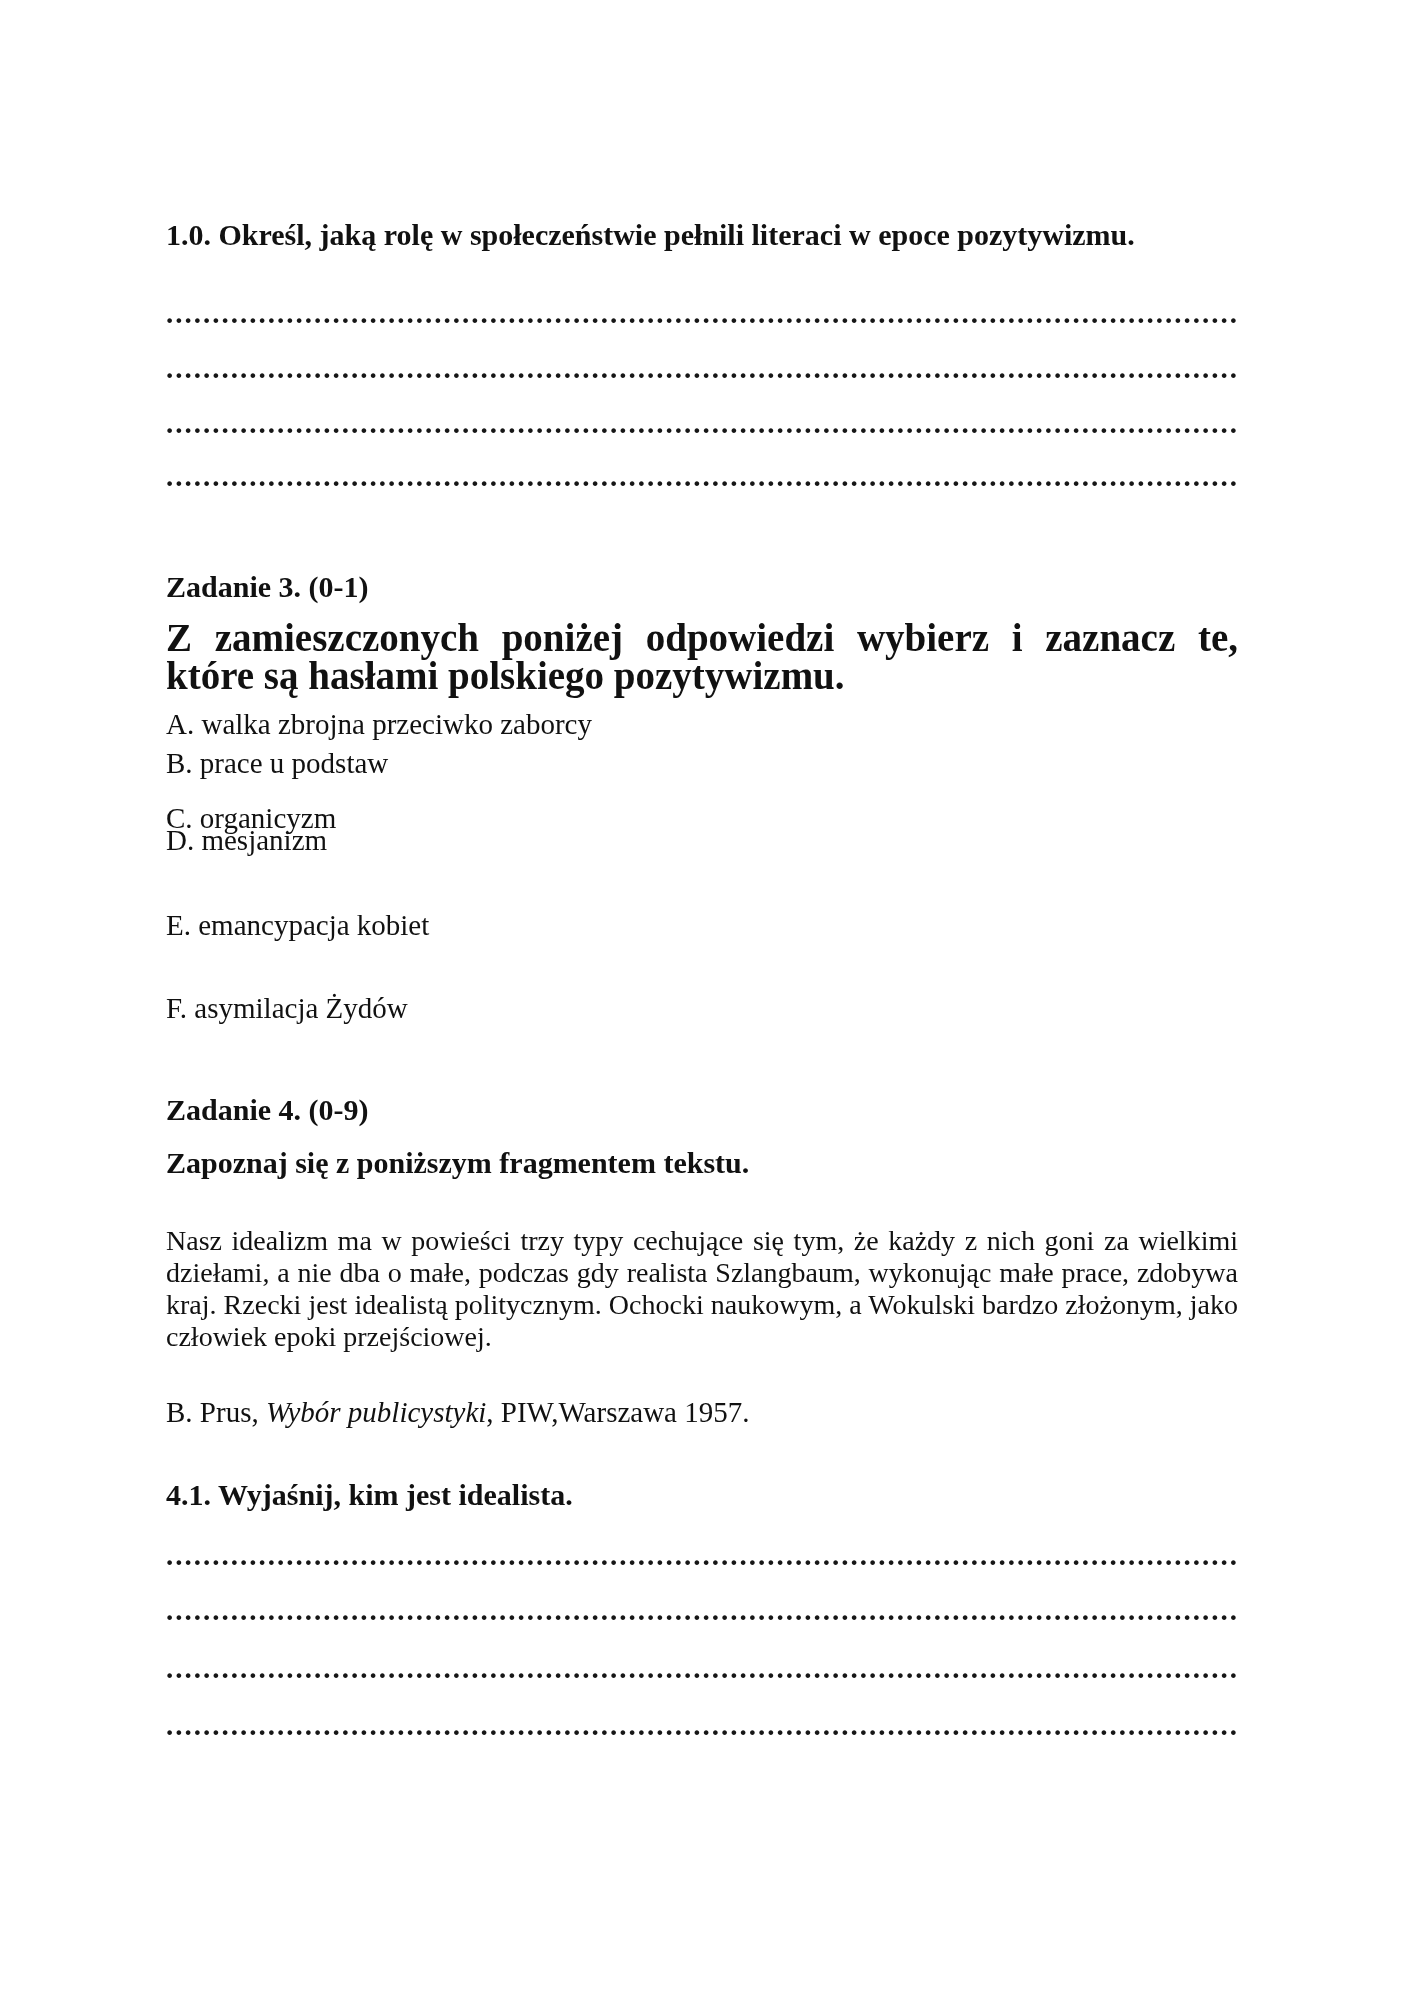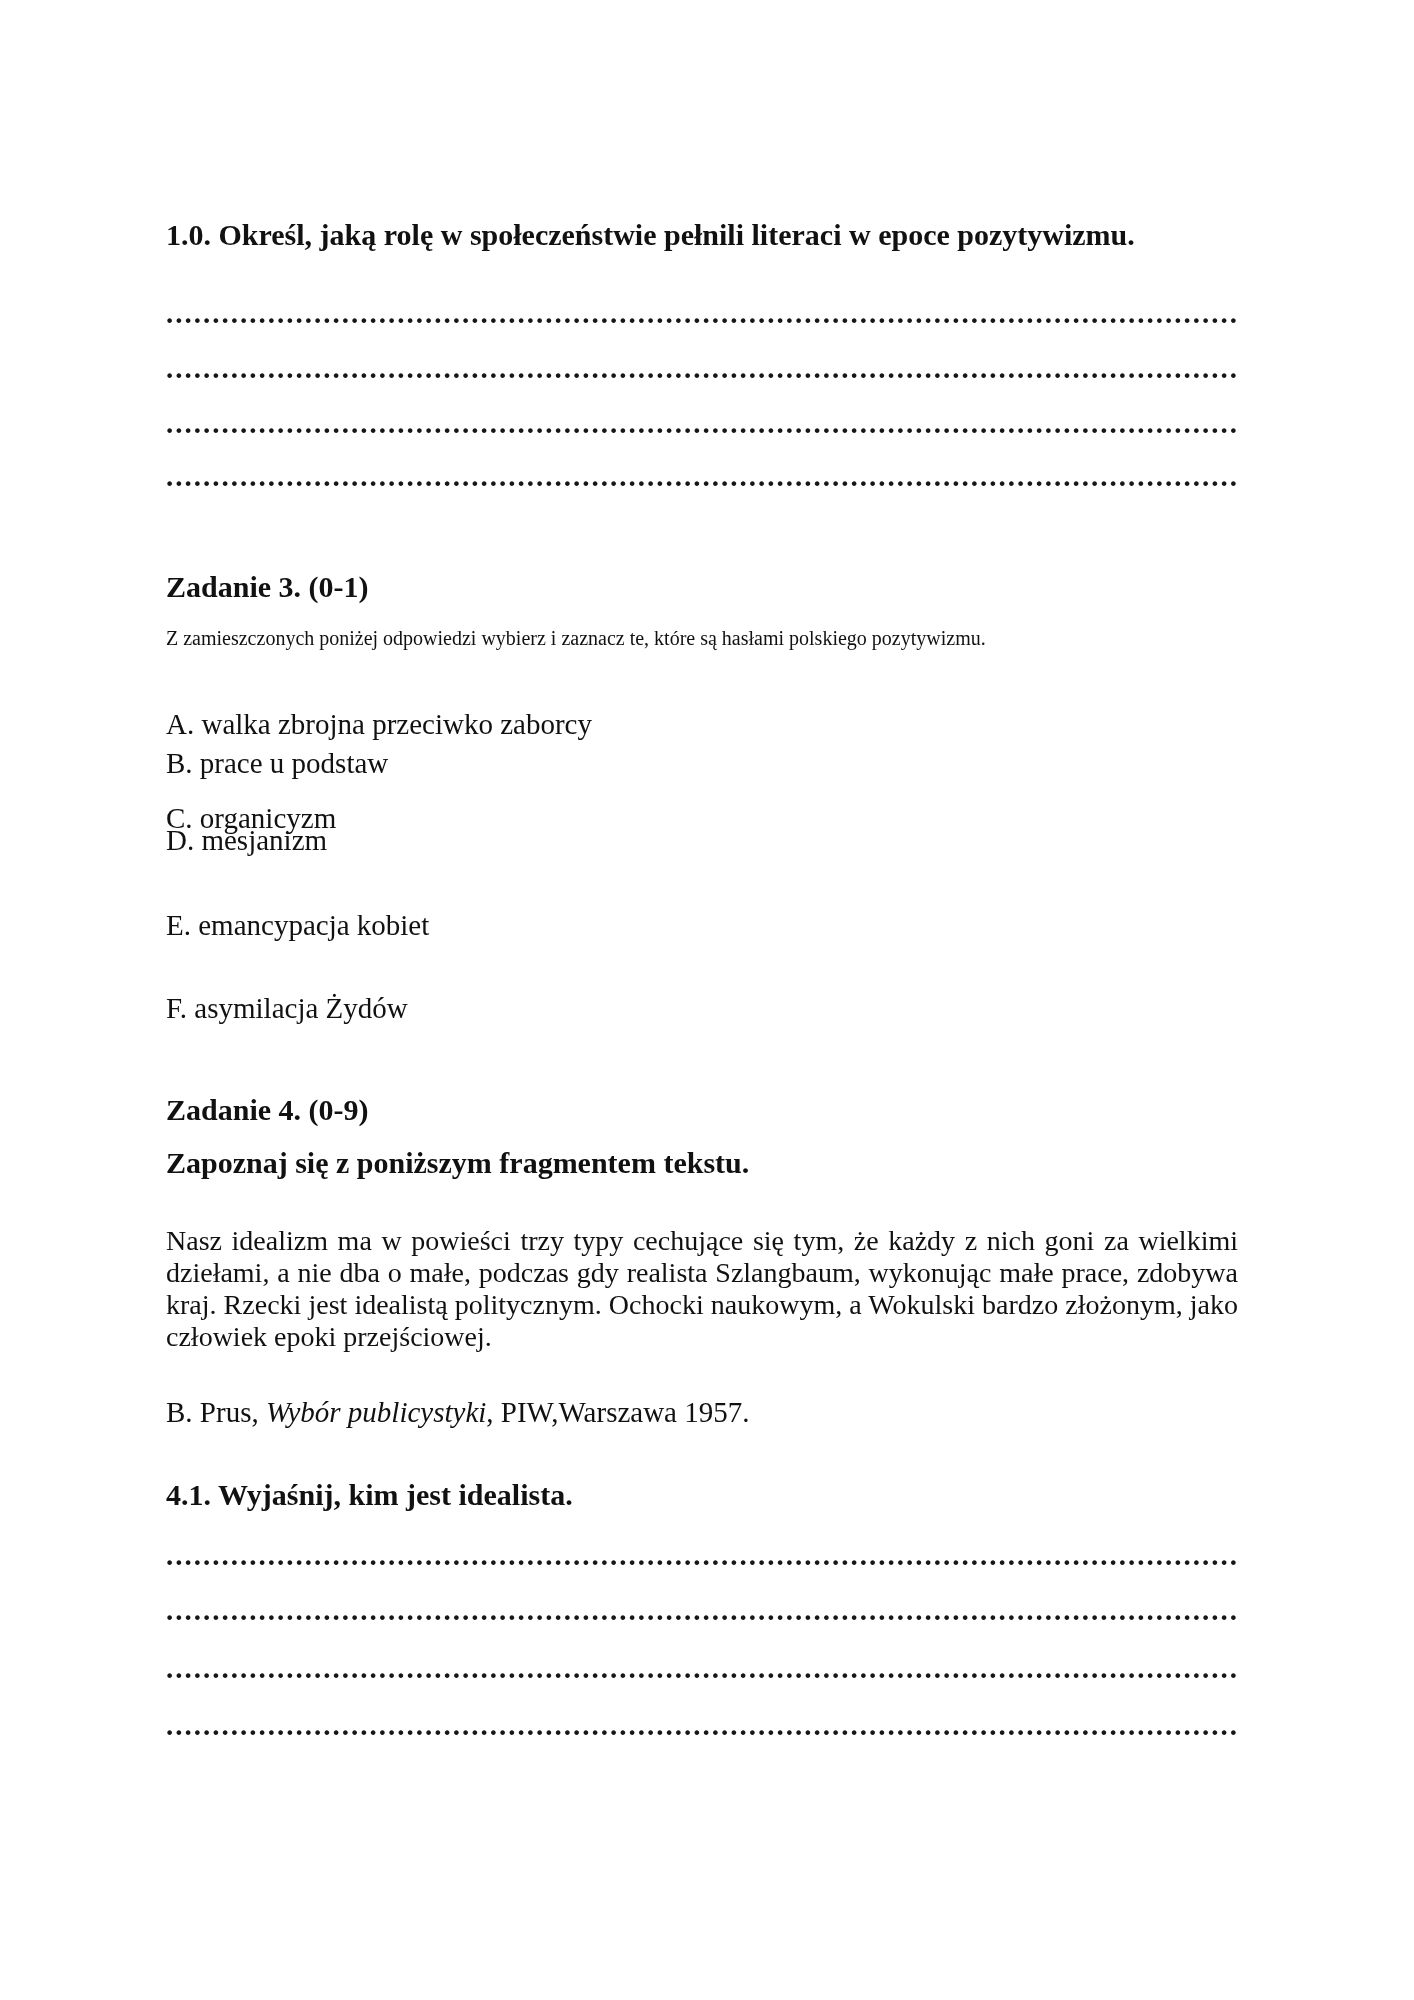--- a/index.html
+++ b/index.html
@@ -21,22 +21,22 @@
     left: 166px;
     width: 1072px;
   }
   .h {
     font-size: 30px;
     font-weight: bold;
     line-height: 36px;
     white-space: nowrap;
   }
   .intro {
-    font-size: 20px;
-    font-weight: normal;
+    font-size: 39px;
+    font-weight: bold;
     line-height: 38px;
     text-align: justify;
   }
   .opt {
     font-size: 29px;
     line-height: 32px;
     white-space: nowrap;
   }
   .excerpt {
     font-size: 28px;

